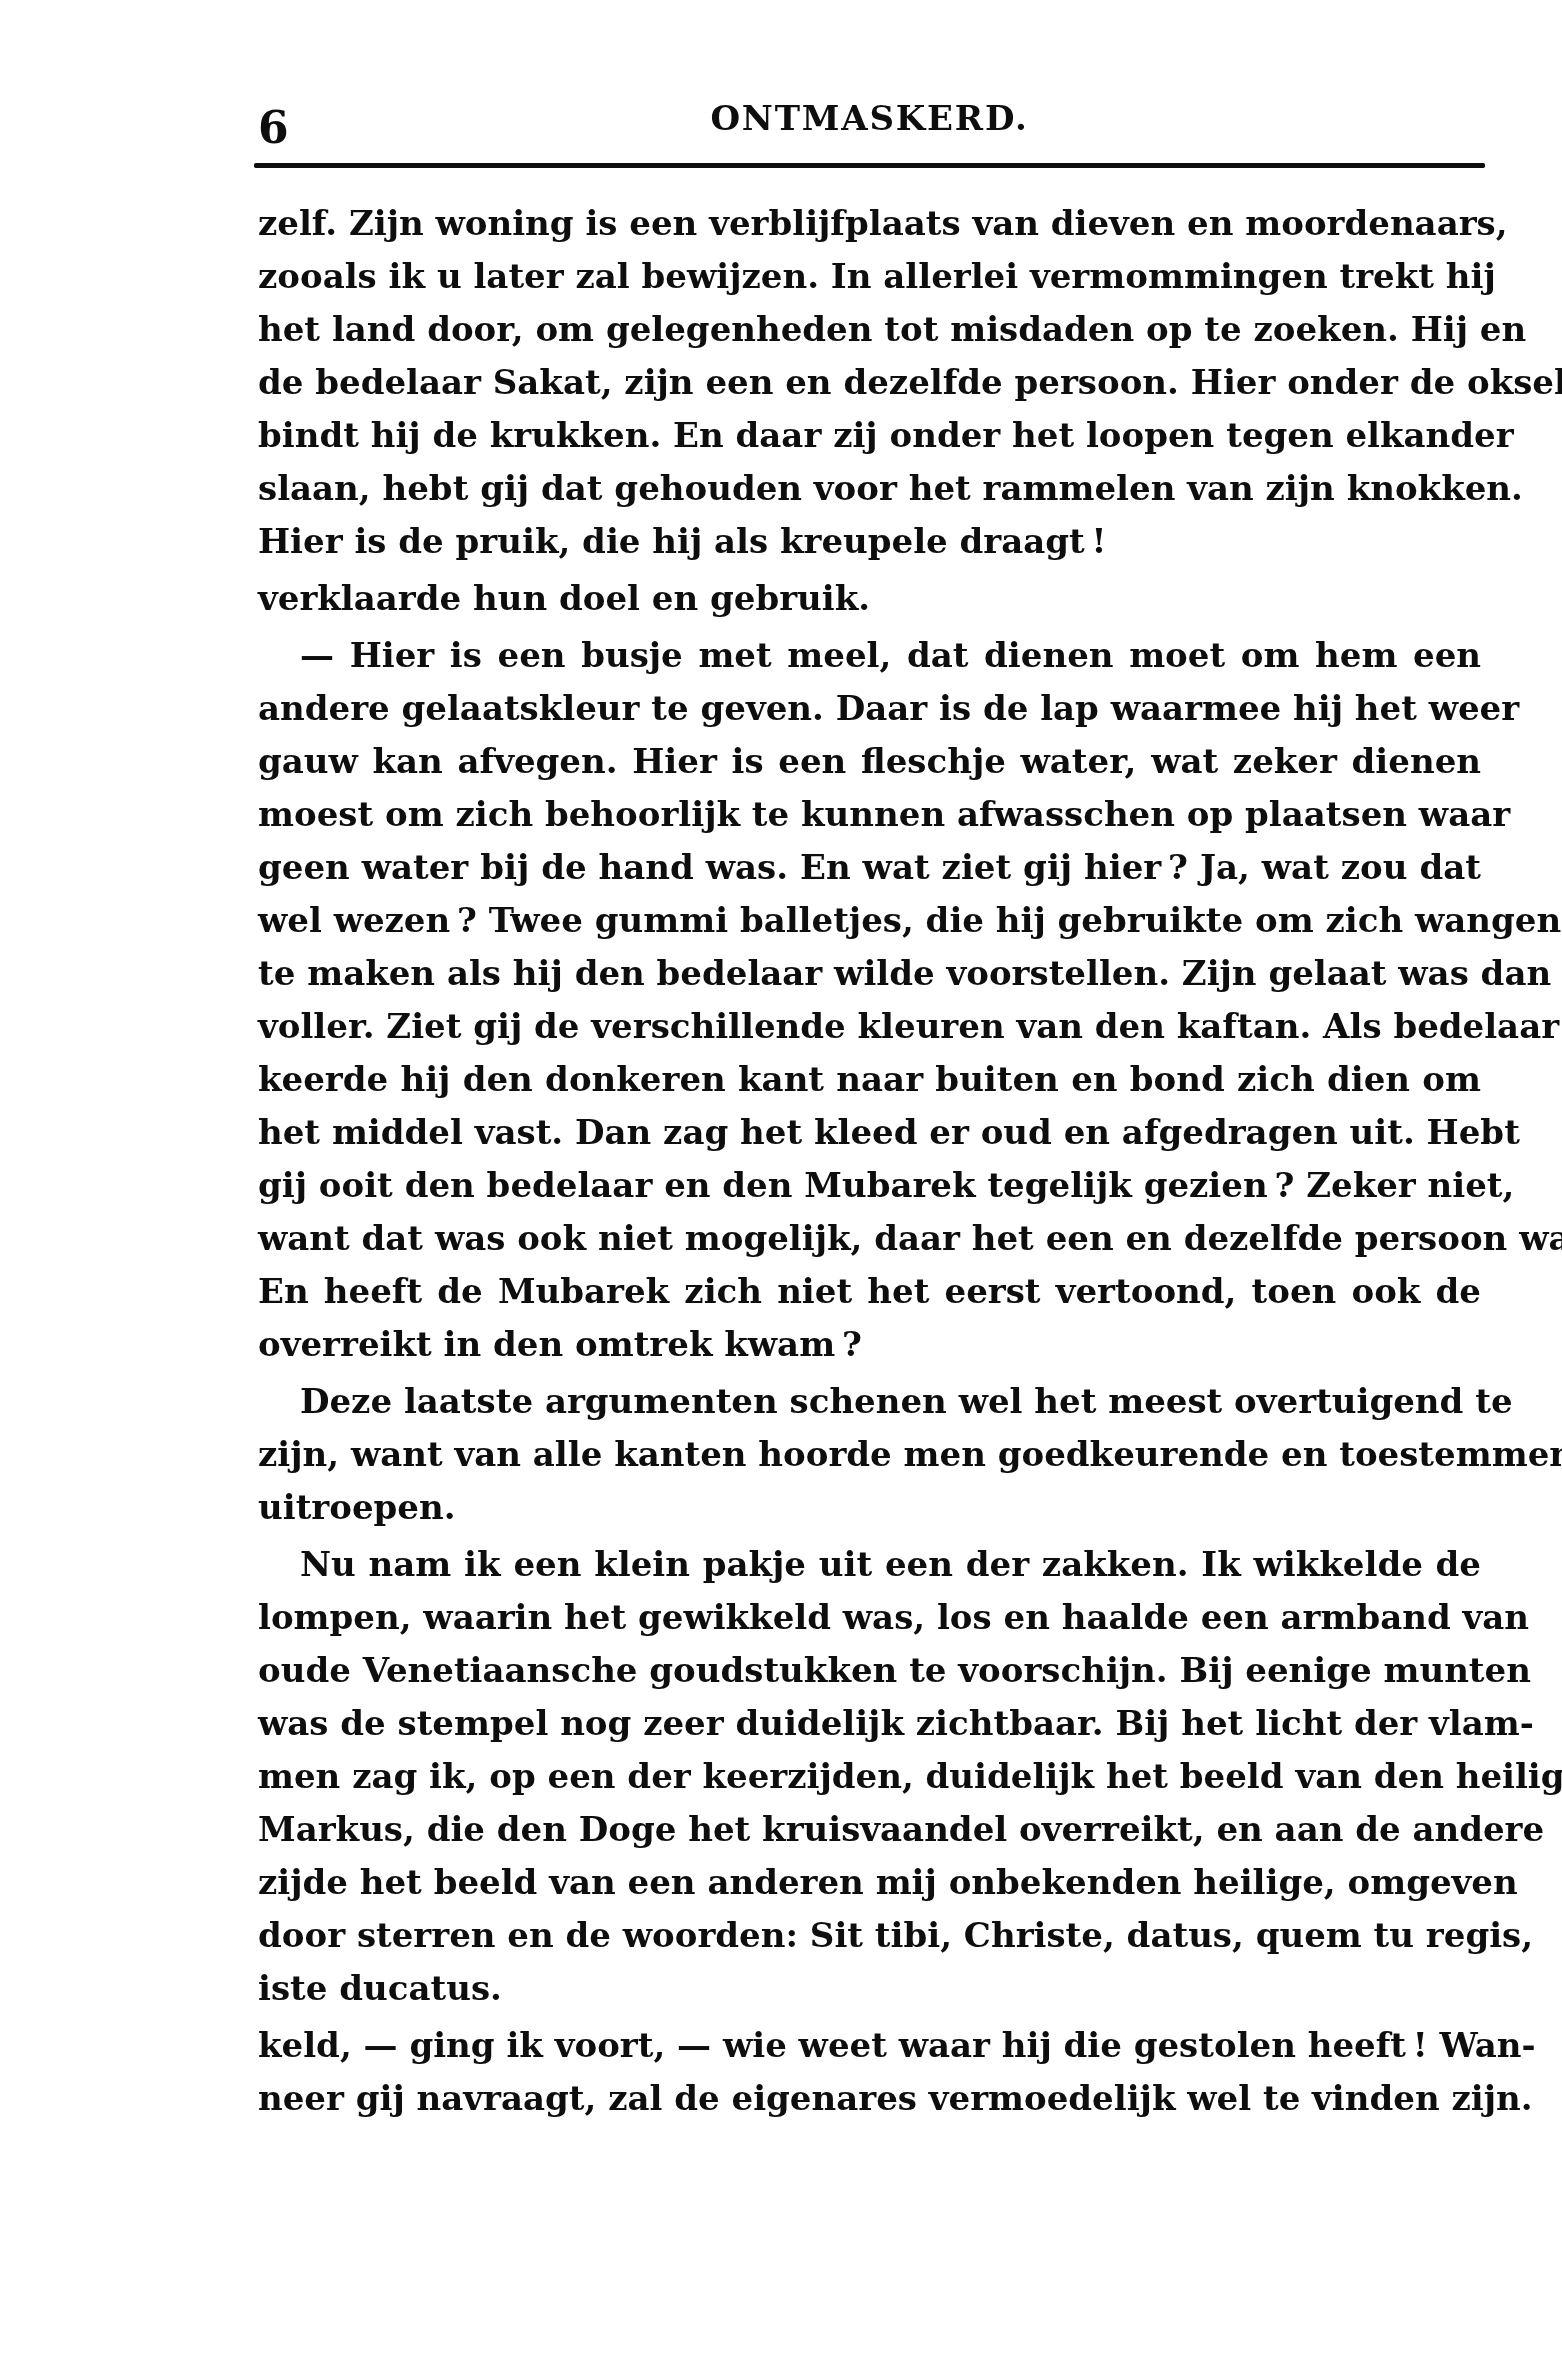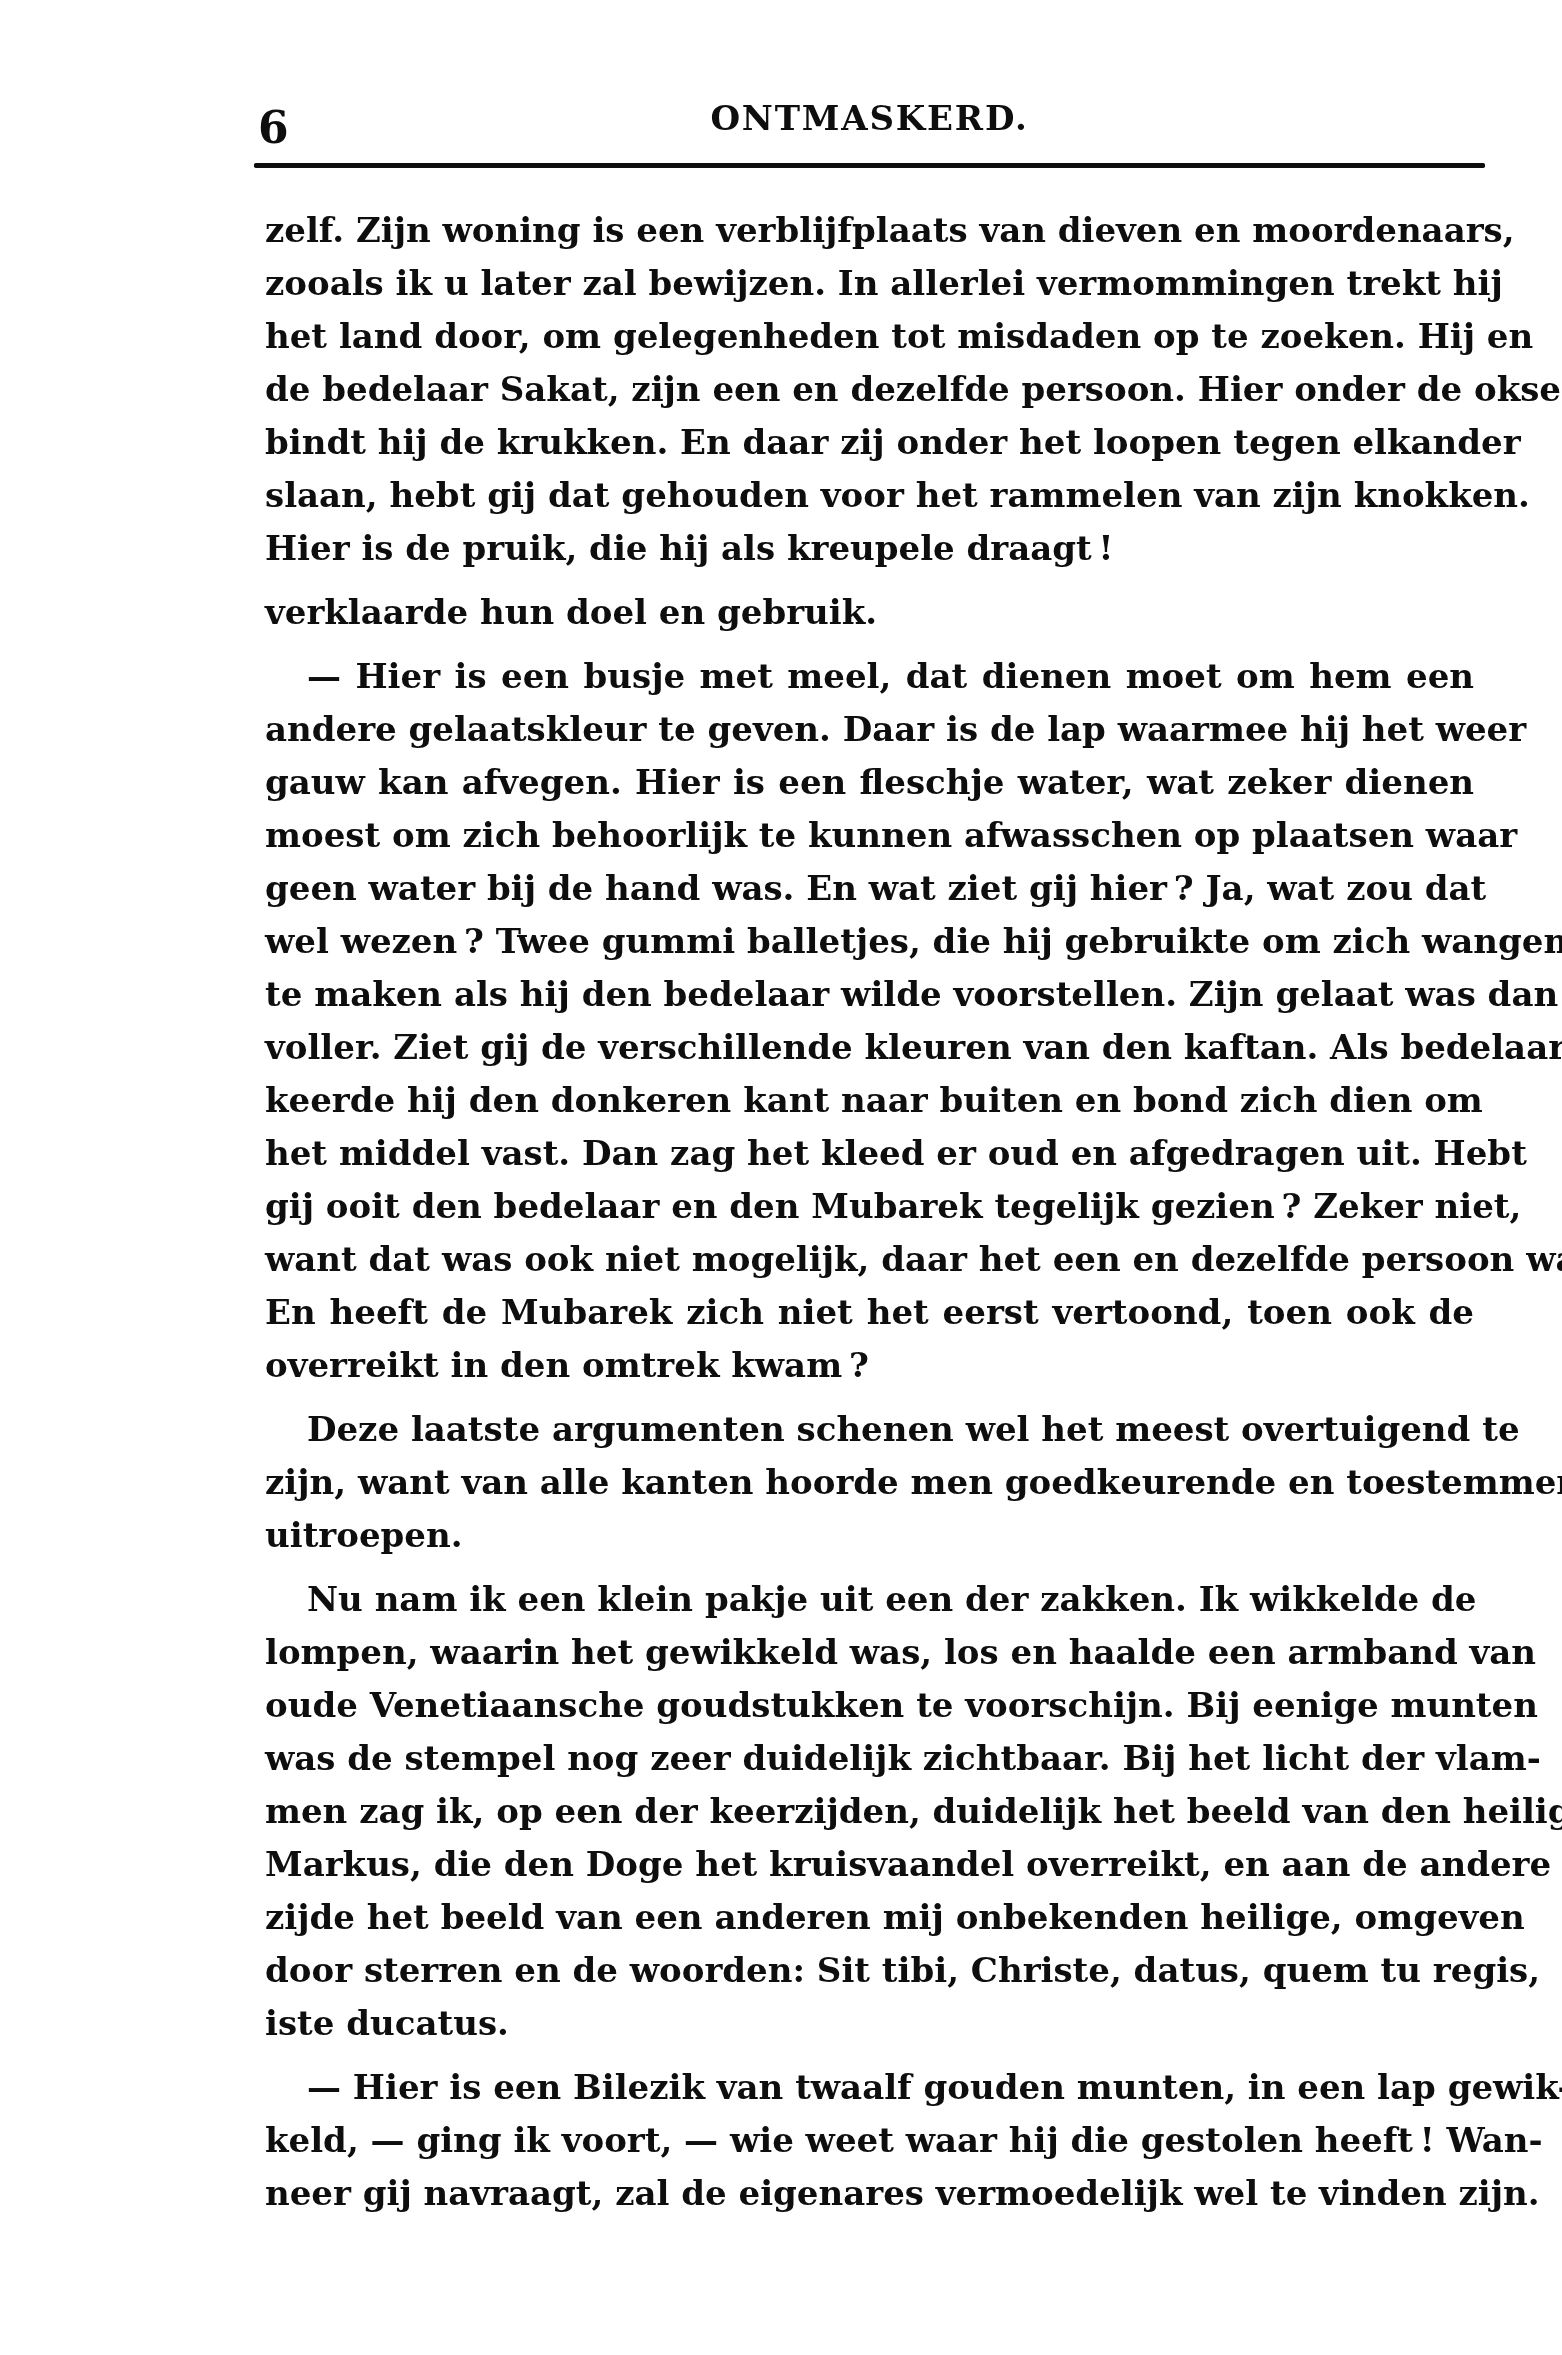--- a/index.html
+++ b/index.html
@@ -41,21 +41,21 @@
     height: 4.6px;
     background: #0e0e0e;
     border-radius: 1.8px;
   }
   .page-body {
     position: absolute;
     left: 254px;
     top: 193px;
     width: 1231px;
   }
-  .para { margin: 11px; padding: 0; }
+  .para { margin: 4px; padding: 0; }
   .line {
     height: 53px;
     line-height: 53px;
     font-size: 34px;
     white-space: nowrap;
     text-align: justify;
     text-align-last: justify;
   }
   .line.last {
     text-align: center;
@@ -118,20 +118,19 @@
       <div class="line">oude Venetiaansche goudstukken te voorschijn. Bij eenige munten</div>
       <div class="line">was de stempel nog zeer duidelijk zichtbaar. Bij het licht der vlam-</div>
       <div class="line">men zag ik, op een der keerzijden, duidelijk het beeld van den heiligen</div>
       <div class="line">Markus, die den Doge het kruisvaandel overreikt, en aan de andere</div>
       <div class="line">zijde het beeld van een anderen mij onbekenden heilige, omgeven</div>
       <div class="line"><span>door sterren en de woorden: </span><span class="it">Sit tibi, Christe, datus, quem tu regis,</span></div>
       <div class="line last"><span class="it">iste ducatus.</span></div>
     </div>
 
     <div class="para">
-      <div class="line indent">— Hier is een Bilezik van twaalf gouden munten, in een lap gewik-</div>
       <div class="line">keld, — ging ik voort, — wie weet waar hij die gestolen heeft ! Wan-</div>
       <div class="line">neer gij navraagt, zal de eigenares vermoedelijk wel te vinden zijn.</div>
     </div>
 
   </div>
 </div>
 
 
 </body></html>

